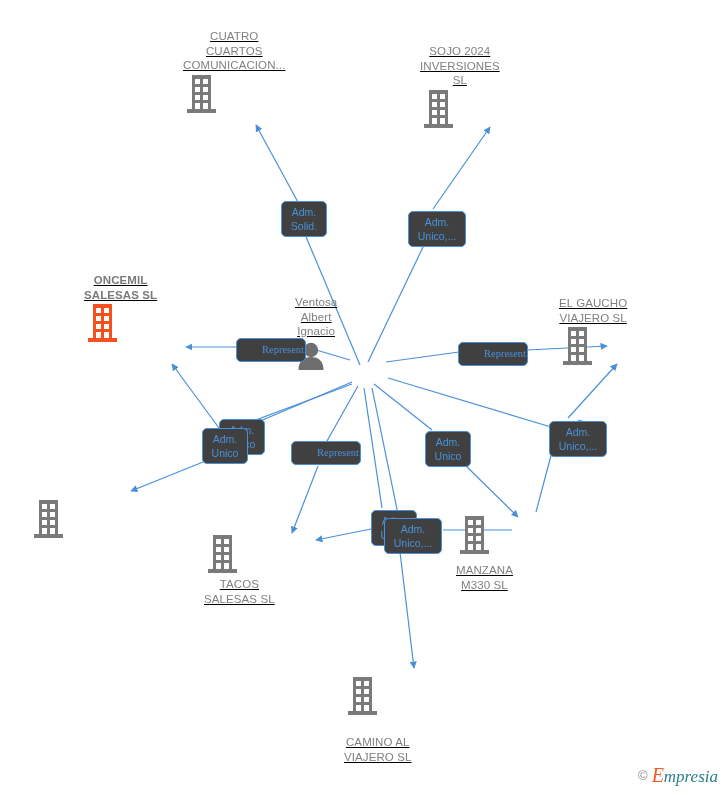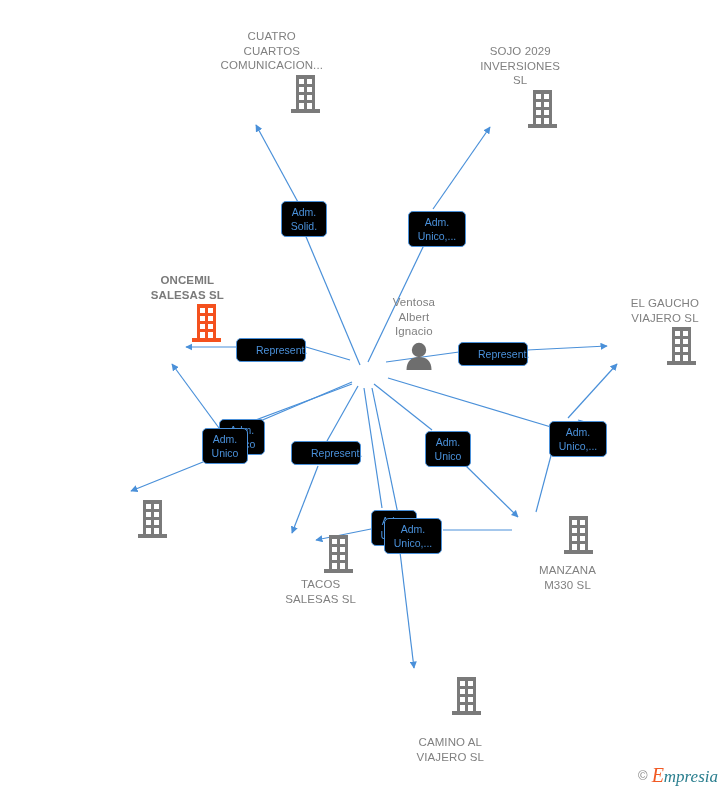--- a/index.html
+++ b/index.html
@@ -5,42 +5,42 @@
   html,body{margin:0;padding:0;}
   body{
     width:728px;height:795px;
     background:#ffffff;
     font-family:"Liberation Sans",sans-serif;
     position:relative;
     overflow:hidden;
   }
   #graph{position:absolute;top:0;left:0;width:728px;height:795px;}
 
-  .node{position:absolute;display:flex;flex-direction:column;align-items:flex-end;width:140px;}
+  .node{position:absolute;display:flex;flex-direction:column;align-items:flex-start;width:140px;text-decoration:underline;}
   .node .cap{
     font-size:11.5px;line-height:14.5px;color:#808080;text-align:center;
     letter-spacing:0.1px;white-space:pre-line;
   }
   .node.highlight .cap{color:#7a7a7a;font-weight:bold;}
   .node .ico{line-height:0;}
 
   .edgelabel{
     position:absolute;
-    background:#000000;
+    background:#404040;
     border:1.3px solid #4a90d9;
     border-radius:5px;
     color:#4a90d9;
     font-size:10.5px;
     line-height:14px;
     text-align:center;
     padding:3px 7px;
     white-space:pre-line;
     box-sizing:border-box;
   }
-  .edgelabel.one{padding:4px 19px;}
+  .edgelabel.one{padding:4px 25px;font-family:Liberation Serif, serif;}
 
   #watermark{
     position:absolute;right:10px;bottom:8px;
     display:flex;align-items:center;gap:4px;
   }
   #watermark .cmark{color:#8a8a8a;font-size:13px;}
   #watermark .brand{
     color:#2b7f8f;font-size:17px;
     font-family:Liberation Serif, serif;font-style:italic;
   }
@@ -115,21 +115,21 @@
         <rect x="12" y="22" width="5" height="5"></rect>
           <rect x="20" y="22" width="5" height="5"></rect>
         <rect x="12" y="30" width="5" height="6"></rect>
           <rect x="20" y="30" width="5" height="6"></rect>
       </g>
     </svg>
   </div>
 </div>
 
 <div class="node" style="left:420px;top:44px;">
-  <div class="cap">SOJO 2029
+  <div class="cap">SOJO 2024
 INVERSIONES
 SL</div>
   <div class="ico">
     <svg width="36" height="42" viewBox="0 0 36 42">
       <g fill="#7a7a7a">
         <rect x="9" y="2" width="19" height="34"></rect>
         <rect x="4" y="36" width="29" height="4"></rect>
       </g>
       <g fill="#ffffff">
         <rect x="12" y="6" width="5" height="5"></rect>
@@ -205,21 +205,21 @@
           <rect x="20" y="14" width="5" height="5"></rect>
         <rect x="12" y="22" width="5" height="5"></rect>
           <rect x="20" y="22" width="5" height="5"></rect>
         <rect x="12" y="30" width="5" height="6"></rect>
           <rect x="20" y="30" width="5" height="6"></rect>
       </g>
     </svg>
   </div>
 </div>
 
-<div class="node" style="left:216px;top:533px;">
+<div class="node" style="left:204px;top:533px;">
   <div class="ico">
     <svg width="36" height="42" viewBox="0 0 36 42">
       <g fill="#7a7a7a">
         <rect x="9" y="2" width="19" height="34"></rect>
         <rect x="4" y="36" width="29" height="4"></rect>
       </g>
       <g fill="#ffffff">
         <rect x="12" y="6" width="5" height="5"></rect>
           <rect x="20" y="6" width="5" height="5"></rect>
         <rect x="12" y="14" width="5" height="5"></rect>

